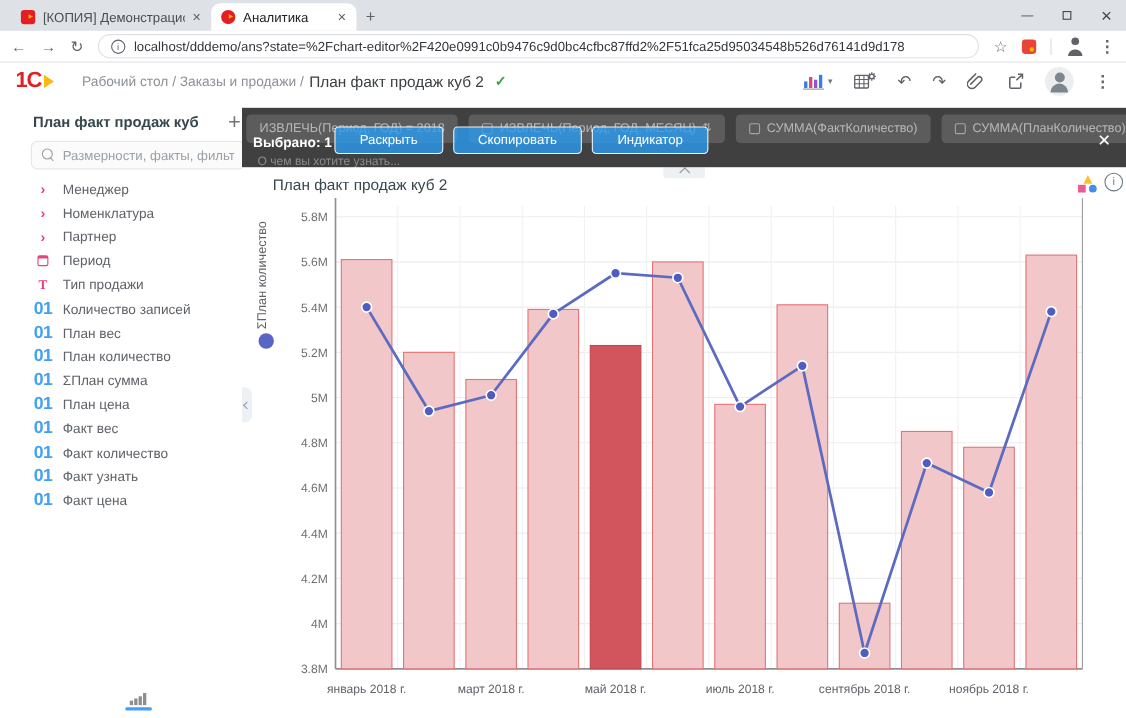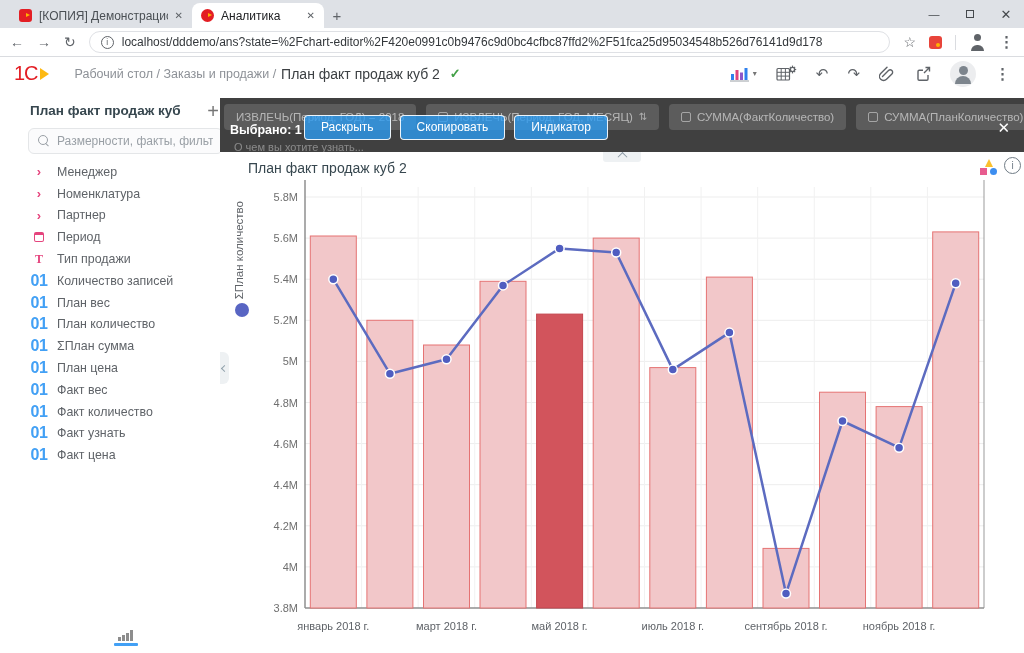--- a/index.html
+++ b/index.html
@@ -28,21 +28,21 @@
   .url-text { font-size:12px; color:#33373b; white-space:nowrap; overflow:hidden; }
   .ext-ic { width:13px; height:13px; border-radius:3px; background:#e8443a; position:relative; }
   .ext-ic::after { content:''; position:absolute; right:2px; bottom:2px; width:4px; height:4px; border-radius:50%; background:#ffb400; }
   .vdiv { width:1px; height:15px; background:#dadce0; }
   .b-avatar { width:17px; height:17px; position:relative; }
   .b-avatar::before { content:''; position:absolute; top:0; left:5px; width:7px; height:7px; border-radius:50%; background:#5f6368; }
   .b-avatar::after { content:''; position:absolute; bottom:0; left:2px; width:13px; height:6px; border-radius:7px 7px 0 0; background:#5f6368; }
 
   
   .appbar { height:33px; background:#fff; display:flex; align-items:center; padding:0 14px; }
-  .logo1c { display:flex; align-items:center; font-weight:400; font-size:20px; color:#e31e24; letter-spacing:-1px; }
+  .logo1c { display:flex; align-items:center; font-weight:700; font-size:20px; color:#e31e24; letter-spacing:-1px; }
   .logo-tri { margin-left:2px; border-left:9px solid #fdb913; border-top:6px solid transparent; border-bottom:6px solid transparent; }
   .crumb-path { margin-left:26px; font-size:12.5px; color:#8d9197; }
   .crumb-cur { margin-left:5px; font-size:14px; color:#3c4043; }
   .crumb-check { margin-left:10px; font-size:13px; font-weight:700; color:#43a047; }
   .app-icons { margin-left:auto; display:flex; align-items:center; gap:19px; color:#5f6368; }
   .dd-caret { font-size:8px; color:#757575; margin-left:3px; }
   .undo-ic, .redo-ic { font-size:15px; }
   .openext-ic svg, .link-ic svg, .chartdd-ic svg, .tablegear-ic svg { display:block; }
   .a-avatar { width:26px; height:26px; border-radius:50%; background:#ecedef; position:relative; }
   .a-avatar::before { content:''; position:absolute; top:5px; left:8.5px; width:9px; height:9px; border-radius:50%; background:#7d858d; }
@@ -77,21 +77,21 @@
   .chart-svg-wrap { position:absolute; inset:0; z-index:1; }
   .chart-svg-wrap svg text { font-family:"Liberation Sans", sans-serif; }
 
   .selbar { position:absolute; left:0; top:8px; width:804px; height:54px; background:#404040; z-index:5; }
   .chips { position:absolute; left:4px; top:6px; display:flex; gap:10px; }
   .chip { height:26px; line-height:26px; padding:0 12px; background:rgba(255,255,255,0.15); border-radius:4px; color:rgba(255,255,255,0.55); font-size:11.5px; white-space:nowrap; display:flex; align-items:center; gap:6px; }
   .chip-lead { width:10px; height:10px; border:1.2px solid rgba(255,255,255,0.45); border-radius:2px; }
   .chip-sort { font-size:10px; color:rgba(255,255,255,0.5); }
   .sel-label { position:absolute; left:10px; top:25px; color:#fff; font-weight:700; font-size:12.5px; z-index:3; }
   .sel-btns { position:absolute; left:84px; top:17px; display:flex; gap:9px; z-index:3; }
-  .sel-btn { height:25px; line-height:23px; padding:0 16px; border:1px solid rgba(255,255,255,0.9); border-radius:4px; background:rgba(43,156,244,0.78); color:#fff; font-size:12px; font-family:"Liberation Sans", sans-serif; }
+  .sel-btn { height:25px; line-height:23px; padding:0 22px; border:1px solid rgba(255,255,255,0.9); border-radius:4px; background:rgba(43,156,244,0.78); color:#fff; font-size:12px; font-family:"Liberation Sans", sans-serif; }
   .sel-hint { position:absolute; left:14px; top:43px; font-size:11px; color:rgba(255,255,255,0.38); z-index:1; }
   .sel-close { position:absolute; right:14px; top:21px; color:#fff; font-size:15px; z-index:3; }
 
   .collapse-top { position:absolute; left:383px; top:58px; width:38px; height:14px; background:#eef1f3; border-radius:3px; display:flex; align-items:center; justify-content:center; z-index:2; }
   .chev-up { width:7px; height:7px; border-left:1.6px solid #8d9aa5; border-top:1.6px solid #8d9aa5; transform:rotate(45deg) translate(1px,1px); }
 
   .chart-title { position:absolute; left:28px; top:70px; font-size:14px; color:#37474f; z-index:2; }
   .shapes-ic { position:absolute; left:760px; top:69px; width:18px; height:16px; z-index:2; }
   .shapes-ic .tri { position:absolute; left:5px; top:0; border-left:4.5px solid transparent; border-right:4.5px solid transparent; border-bottom:8px solid #fbc02d; }
   .shapes-ic .sq { position:absolute; left:0; bottom:0; width:7px; height:7px; background:#e85c8f; }

